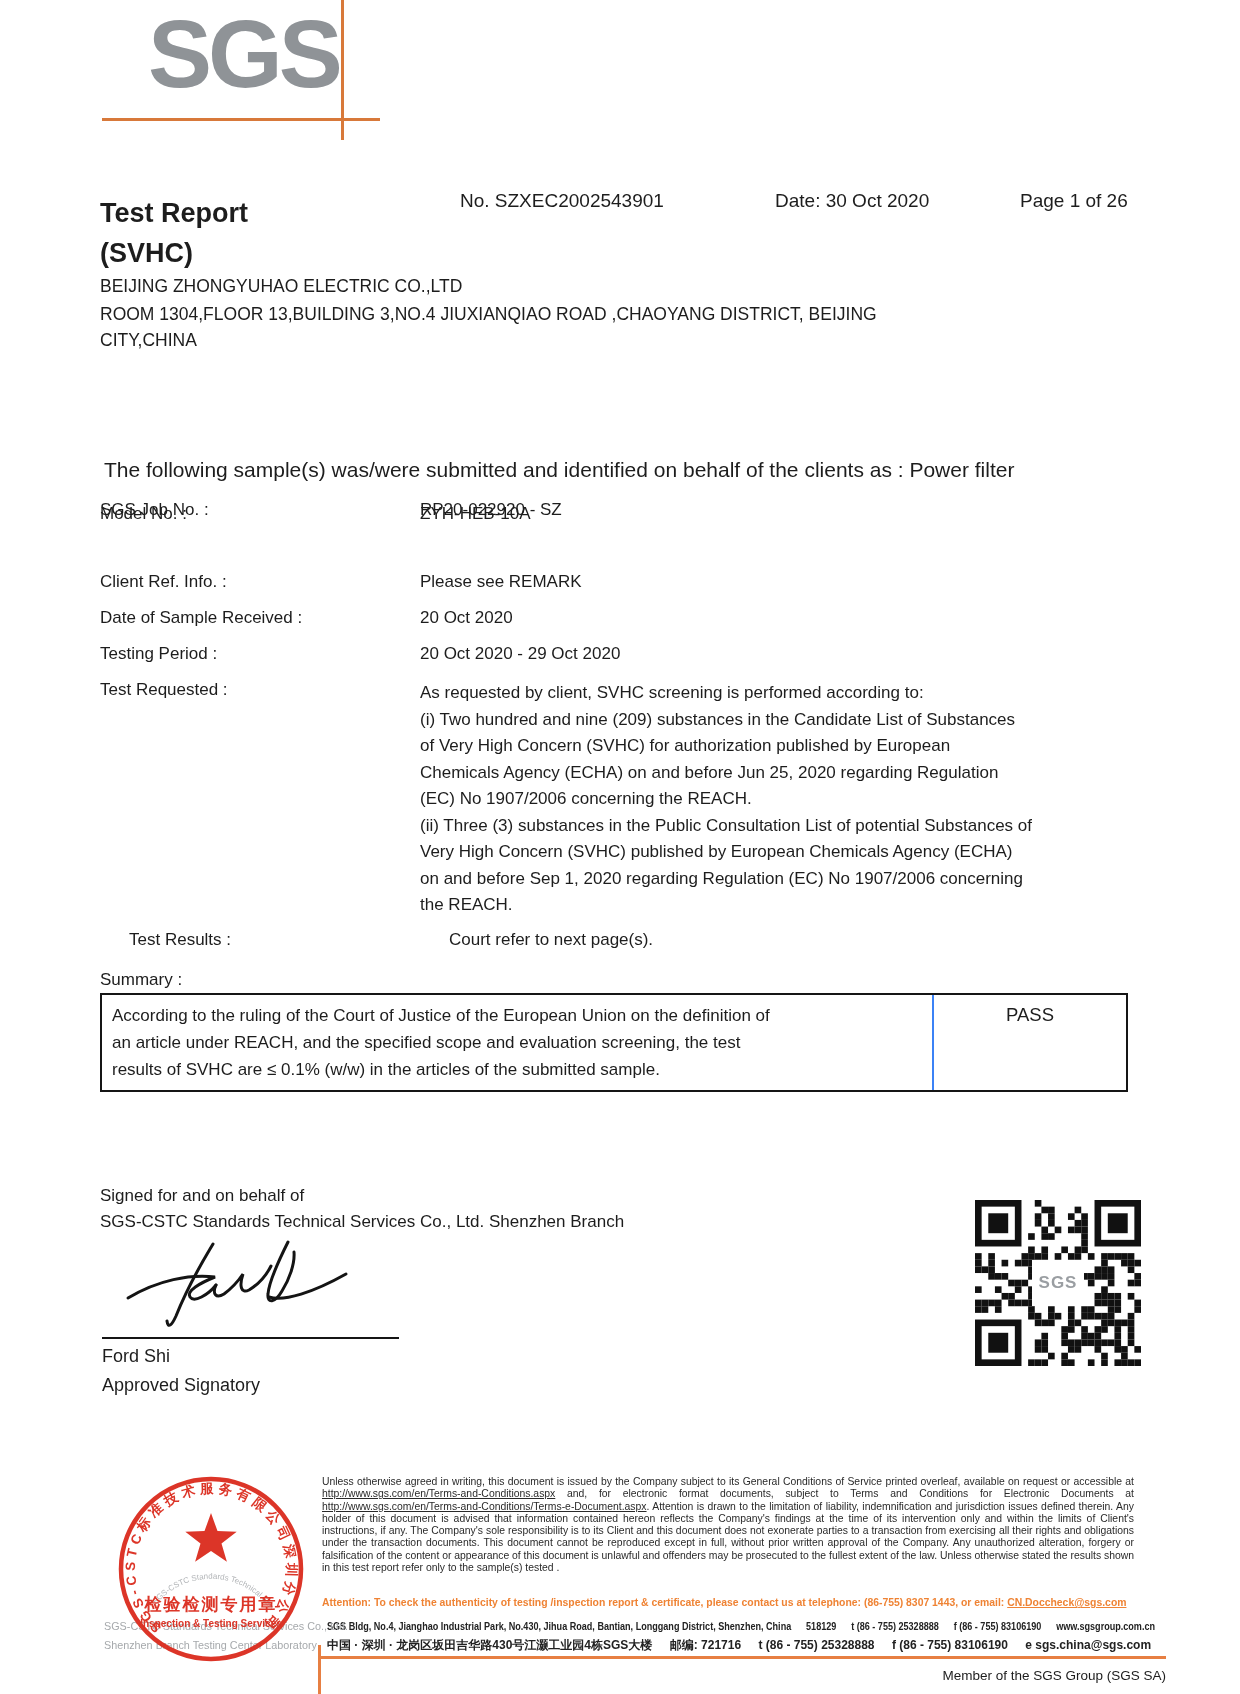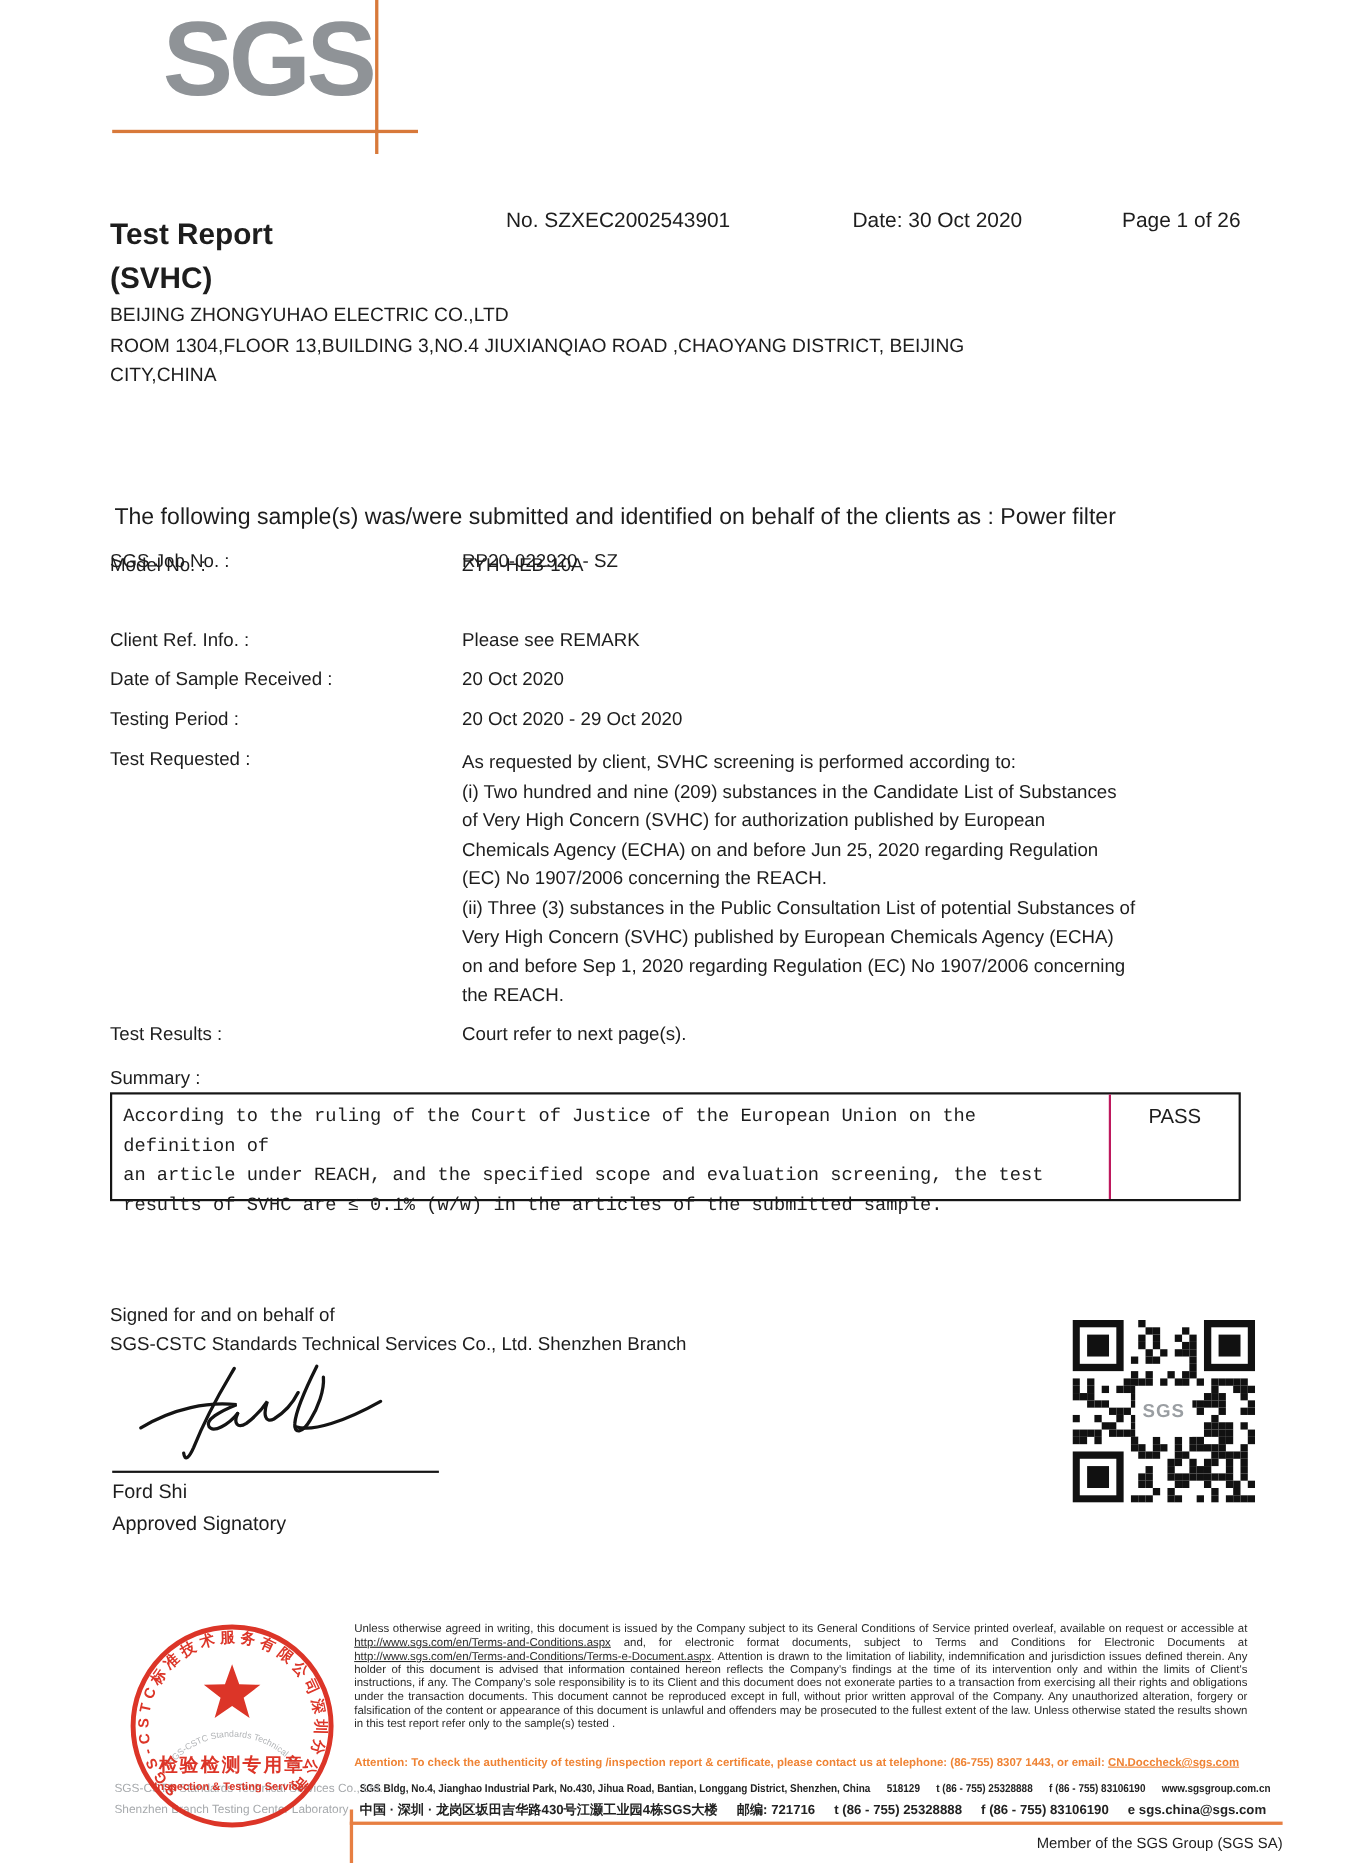--- a/index.html
+++ b/index.html
@@ -20,27 +20,27 @@
   .meta-page{left:1000px;}
 
   .client{left:100px;font-size:17.5px;}
   .cl1{top:276px;} .cl2{top:304px;} .cl3{top:330px;}
 
   .intro{left:104px;top:458px;font-size:21px;}
 
   .lbl{left:100px;font-size:17px;}
   .val{left:420px;font-size:17px;}
   .r1{top:500px;} .r2{top:504px;} .r3{top:572px;} .r4{top:608px;} .r5{top:644px;}
-  .r6{top:680px;} .r7{top:930px;}
+  .r6{top:680px;} .r7{top:930px;margin-left:29px;}
   .val-para{width:662px;line-height:26.5px;white-space:pre-line;}
 
   .summary-label{left:100px;top:970px;font-size:17px;}
   .sum-box{left:100px;top:993px;width:1028px;height:99px;border:2px solid #151515;display:flex;box-sizing:border-box;}
-  .sum-text{width:908px;border-right:2px solid #be185d;box-sizing:border-box;
-            padding:7px 14px 0 10px;font-size:17px;line-height:27px;white-space:pre-line;font-family:Liberation Mono, monospace;}
+  .sum-text{width:832px;border-right:2px solid #3b82f6;box-sizing:border-box;
+            padding:7px 14px 0 10px;font-size:17px;line-height:27px;white-space:pre-line;}
   .sum-pass{flex:1;text-align:center;padding-top:9px;font-size:18.5px;}
 
   .signed1{left:100px;top:1186px;font-size:17px;}
   .signed2{left:100px;top:1212px;font-size:17px;}
   .sig-svg{left:118px;top:1236px;}
   .sig-rule{left:102px;top:1337px;width:297px;height:2px;background:#151515;}
   .sig-name{left:102px;top:1346px;font-size:18px;}
   .sig-title{left:102px;top:1375px;font-size:18px;}
 
   .qr{left:975px;top:1200px;width:166px;height:166px;}

